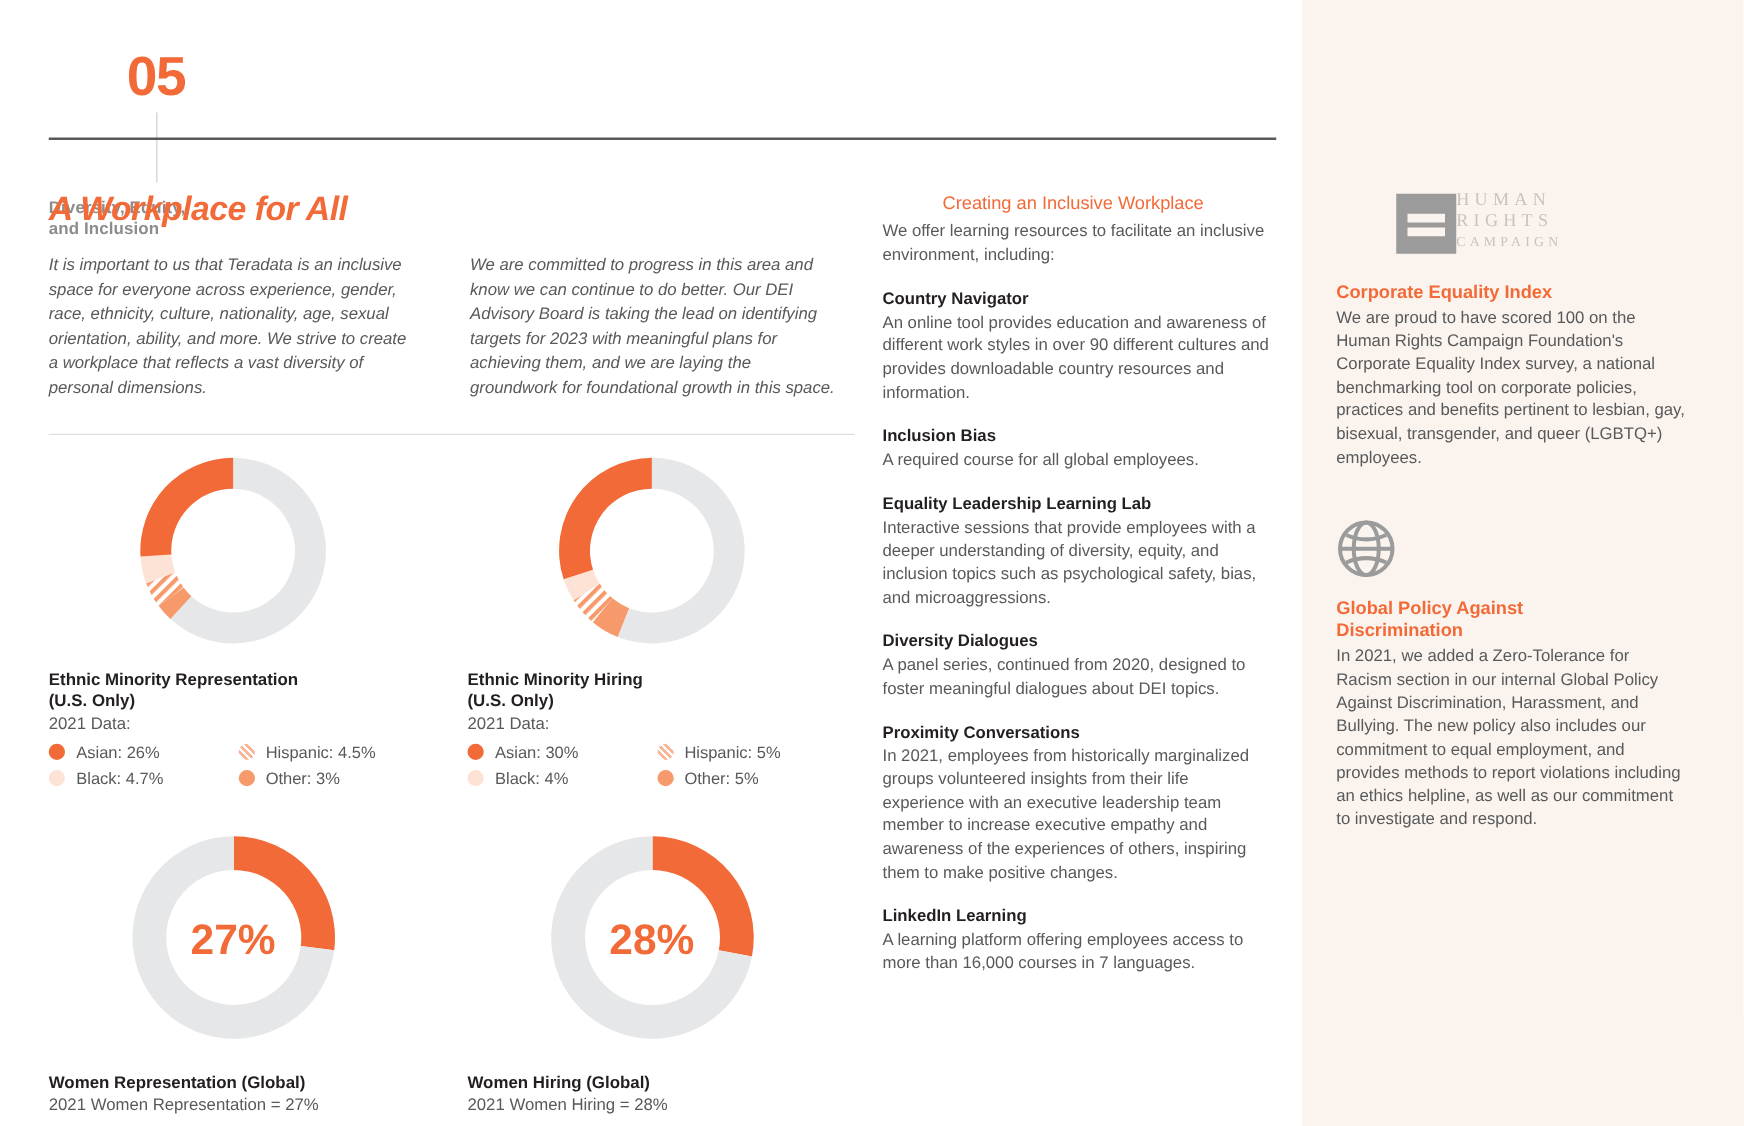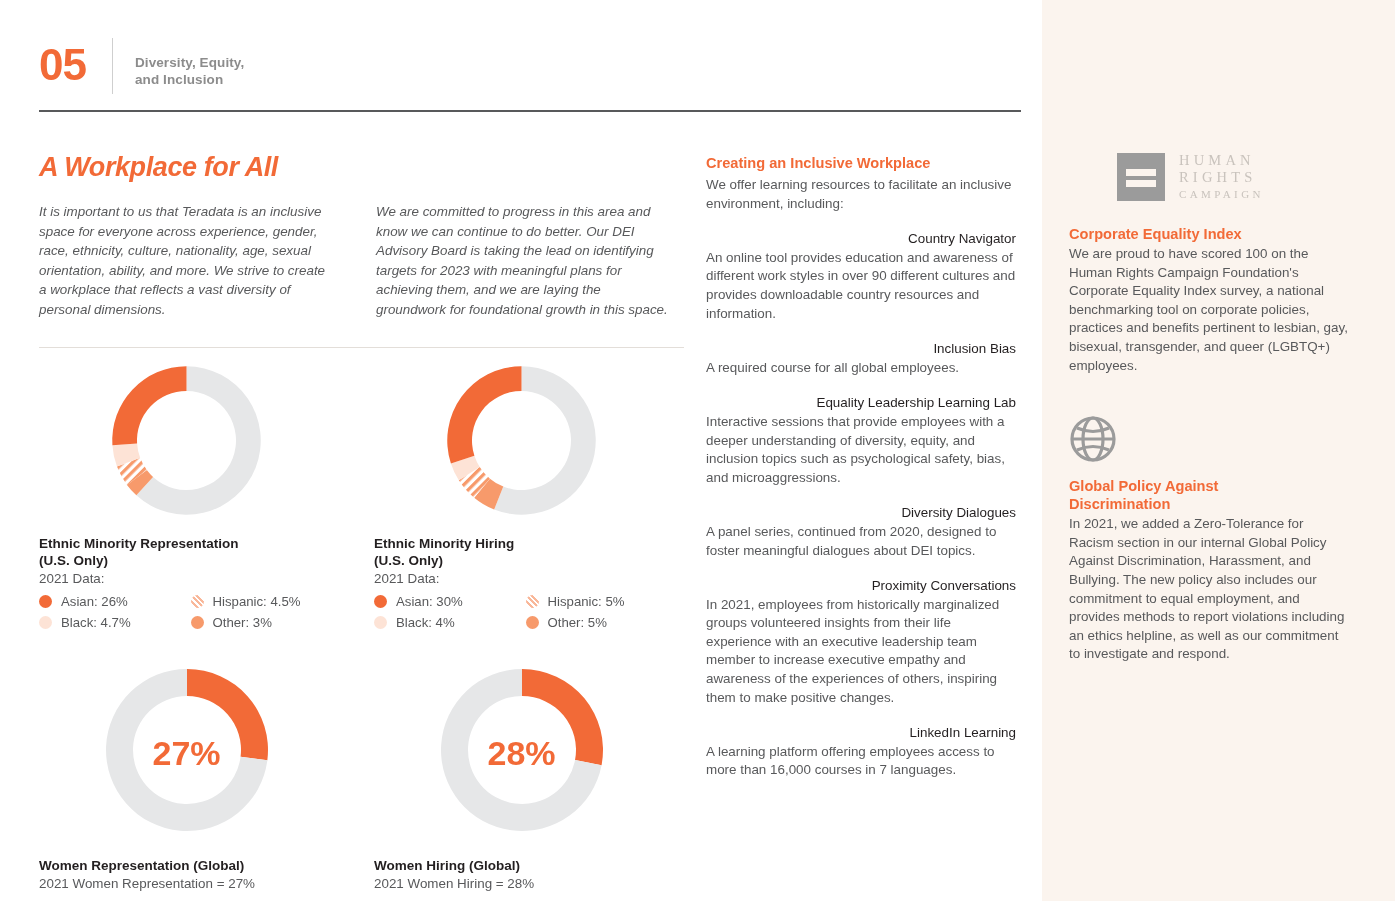--- a/index.html
+++ b/index.html
@@ -13,21 +13,21 @@
 
   
   .sidebar {
     position: absolute; left: 1042px; top: 0;
     width: 353px; height: 901px;
     background: #fbf4ee;
     padding: 150px 44px 0 27px;
   }
 
   
-  .header { position: absolute; left: 39px; top: 36px; display: flex; align-items: center; }
+  .header { position: absolute; left: 39px; top: 36px; display: flex; align-items: flex-end; flex-direction: column; }
   .chapter-num {
     font-size: 44px; font-weight: 700; color: #f26a37;
     letter-spacing: -1px; line-height: 52px;
   }
   .header-divider { width: 1px; height: 56px; background: #cfcfcf; margin: 2px 22px 0 26px; }
   .header-title {
     font-size: 13.5px; font-weight: 700; color: #8c8c8c;
     line-height: 17px; padding-top: 11px; letter-spacing: .1px;
   }
   .header-rule {
@@ -59,27 +59,27 @@
 
   .chart-title { font-size: 13.5px; font-weight: 700; color: #231f20; line-height: 17px; margin-top: 12px; }
   .chart-sub { font-size: 13.4px; color: #58595b; line-height: 18px; margin-top: 1px; }
 
   .legend { margin-top: 4px; display: grid; grid-template-columns: 1fr 1fr; column-gap: 8px; row-gap: 2px; }
   .legend-item { display: flex; align-items: center; gap: 9px; font-size: 13.2px; color: #58595b; line-height: 19px; }
   .swatch { width: 13px; height: 13px; border-radius: 50%; flex: none; }
 
   
   .mid { position: absolute; left: 706px; top: 155px; width: 310px; }
-  .mid-title { font-size: 14.6px; font-weight: 700; color: #f26a37; margin-bottom: 5px; }
+  .mid-title { font-size: 14.6px; font-weight: 400; color: #f26a37; margin-bottom: 5px; margin-left: 48px; }
   .mid-body { font-size: 13.4px; line-height: 18.6px; color: #58595b; }
   .mid-block { margin-top: 17px; }
-  .mid-h { font-size: 13.4px; font-weight: 400; color: #231f20; line-height: 18.6px; text-align: right; }
-
-  
-  .hrc-logo { display: flex; align-items: center; gap: 14px; margin-bottom: 22px; padding-left: 48px; }
+  .mid-h { font-size: 13.4px; font-weight: 700; color: #231f20; line-height: 18.6px; }
+
+  
+  .hrc-logo { display: flex; align-items: flex-end; margin-bottom: 22px; padding-left: 48px; }
   .hrc-mark { width: 48px; height: 48px; background: #9b9b9b; position: relative; flex: none; }
   .hrc-mark i { position: absolute; left: 9px; width: 30px; height: 7px; background: #fbf4ee; display: block; }
   .hrc-mark i.b1 { top: 16px; }
   .hrc-mark i.b2 { top: 27px; }
   .hrc-words { font-family: "Liberation Serif", serif; color: #c9c3bd; line-height: 17px;
     font-size: 14.5px; letter-spacing: 4.2px; padding-top: 2px; }
   .hrc-words span { display: block; }
   .hrc-words .cmp { font-size: 11px; letter-spacing: 3.4px; }
   .side-title { font-size: 14.6px; font-weight: 700; color: #f26a37; line-height: 18px; margin-bottom: 2px; }
   .side-body { font-size: 13.4px; line-height: 18.6px; color: #58595b; }

